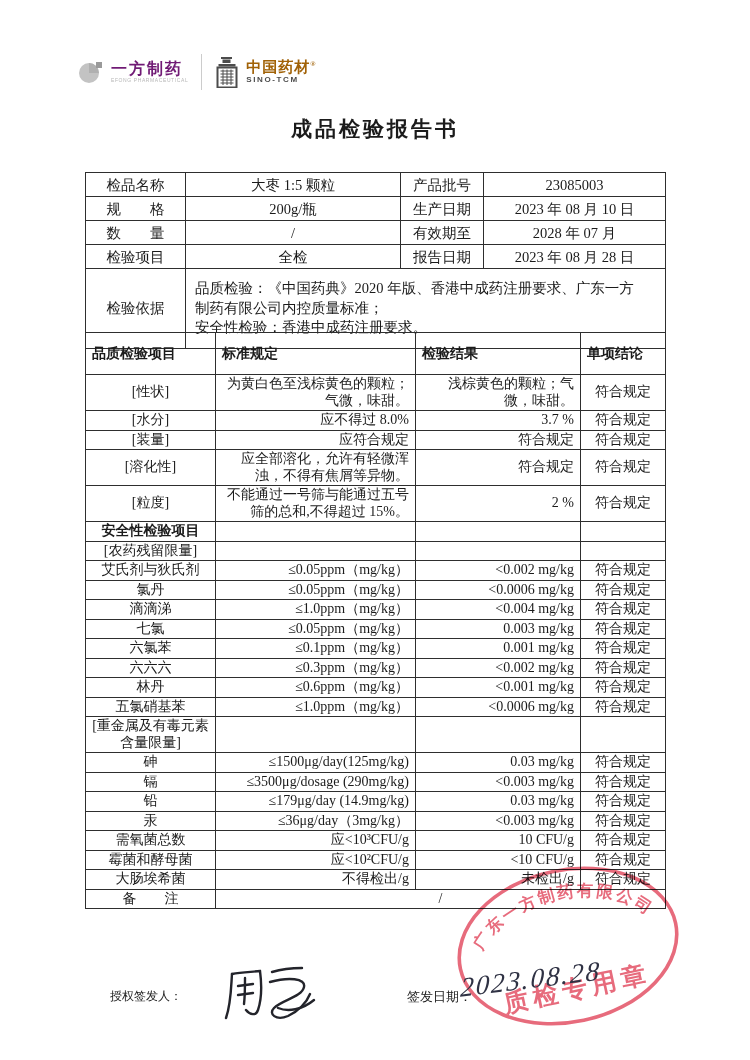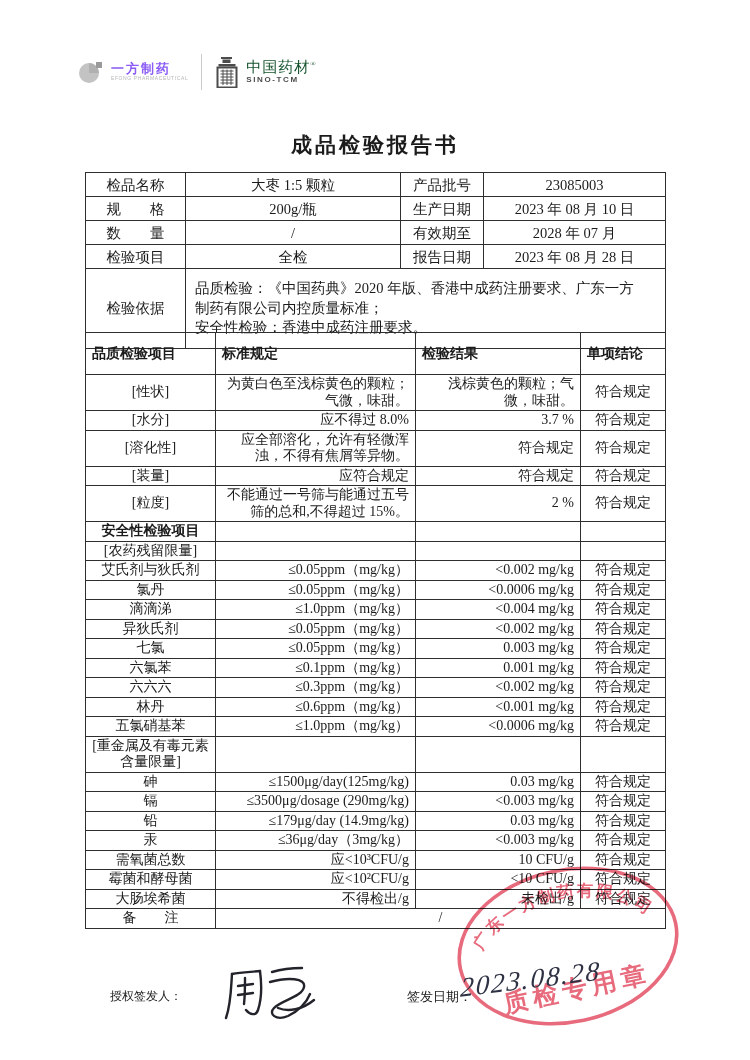--- a/index.html
+++ b/index.html
@@ -7,34 +7,34 @@
   body {
     width:750px; height:1060px; background:#ffffff; position:relative; overflow:hidden;
     font-family:"Liberation Serif","DejaVu Serif",serif; color:#1b1b1b;
   }
   .page { position:absolute; inset:0; background:#fff; }
 
   
   .logos { position:absolute; top:54px; left:78px; display:flex; align-items:center; gap:13px; }
   .logo1 { display:flex; align-items:center; gap:7px; }
   .logo1-txt { display:flex; flex-direction:column; line-height:1.05; }
-  .logo1-cn { color:#8b5cf6; font-weight:bold; font-size:13px; letter-spacing:2px;
-              font-family:Liberation Mono, monospace; }
+  .logo1-cn { color:#701a75; font-weight:bold; font-size:16px; letter-spacing:2px;
+              font-family:Liberation Sans, sans-serif; }
   .logo1-en { color:#b7b7b7; font-size:5px; letter-spacing:0.6px;
               font-family:"Liberation Sans","DejaVu Sans",sans-serif; }
   .logo-divider { width:1px; height:36px; background:#cccccc; }
   .logo2 { display:flex; align-items:center; gap:6px; }
   .logo2-txt { display:flex; flex-direction:column; line-height:1.1; }
-  .logo2-cn { color:#14532d; font-weight:normal; font-size:15px; letter-spacing:1px; }
+  .logo2-cn { color:#a16207; font-weight:bold; font-size:15px; letter-spacing:1px; }
   .logo2-cn sup { font-size:7px; }
   .logo2-en { color:#4c4c4c; font-weight:bold; font-size:8px; letter-spacing:1.6px;
               font-family:"Liberation Sans","DejaVu Sans",sans-serif; }
 
   
-  .title { position:absolute; top:131px; left:0; right:0; text-align:center;
+  .title { position:absolute; top:115px; left:0; right:0; text-align:center;
            font-size:21px; font-weight:bold; letter-spacing:3px; }
 
   
   table { border-collapse:collapse; table-layout:fixed; }
   td, th { border:1px solid #2e2e2e; overflow:hidden; }
 
   .t1 { position:absolute; top:172px; left:85px; width:580px; font-size:14.5px; }
   .t1 td { text-align:center; padding:2px 4px; line-height:18px; height:24px; }
   .t1 .basis-content { text-align:left; padding:10px 9px; line-height:19.5px; }
 
@@ -169,28 +169,28 @@
           <td class="c-res">浅棕黄色的颗粒；气微，味甜。</td>
           <td class="c-con">符合规定</td>
         </tr>
         <tr>
           <td class="c-item">[水分]</td>
           <td class="c-std">应不得过 8.0%</td>
           <td class="c-res">3.7 %</td>
           <td class="c-con">符合规定</td>
         </tr>
         <tr>
+          <td class="c-item">[装量]</td>
+          <td class="c-std">应符合规定</td>
+          <td class="c-res">符合规定</td>
+          <td class="c-con">符合规定</td>
+        </tr>
+        <tr>
           <td class="c-item">[溶化性]</td>
           <td class="c-std">应全部溶化，允许有轻微浑浊，不得有焦屑等异物。</td>
-          <td class="c-res">符合规定</td>
-          <td class="c-con">符合规定</td>
-        </tr>
-        <tr>
-          <td class="c-item">[装量]</td>
-          <td class="c-std">应符合规定</td>
           <td class="c-res">符合规定</td>
           <td class="c-con">符合规定</td>
         </tr>
         <tr>
           <td class="c-item">[粒度]</td>
           <td class="c-std">不能通过一号筛与能通过五号筛的总和,不得超过 15%。</td>
           <td class="c-res">2 %</td>
           <td class="c-con">符合规定</td>
         </tr>
         <tr class="section">
@@ -214,26 +214,20 @@
         <tr>
           <td class="c-item">氯丹</td>
           <td class="c-std">≤0.05ppm（mg/kg）</td>
           <td class="c-res">&lt;0.0006 mg/kg</td>
           <td class="c-con">符合规定</td>
         </tr>
         <tr>
           <td class="c-item">滴滴涕</td>
           <td class="c-std">≤1.0ppm（mg/kg）</td>
           <td class="c-res">&lt;0.004 mg/kg</td>
-          <td class="c-con">符合规定</td>
-        </tr>
-        <tr>
-          <td class="c-item">异狄氏剂</td>
-          <td class="c-std">≤0.05ppm（mg/kg）</td>
-          <td class="c-res">&lt;0.002 mg/kg</td>
           <td class="c-con">符合规定</td>
         </tr>
         <tr>
           <td class="c-item">七氯</td>
           <td class="c-std">≤0.05ppm（mg/kg）</td>
           <td class="c-res">0.003 mg/kg</td>
           <td class="c-con">符合规定</td>
         </tr>
         <tr>
           <td class="c-item">六氯苯</td>

